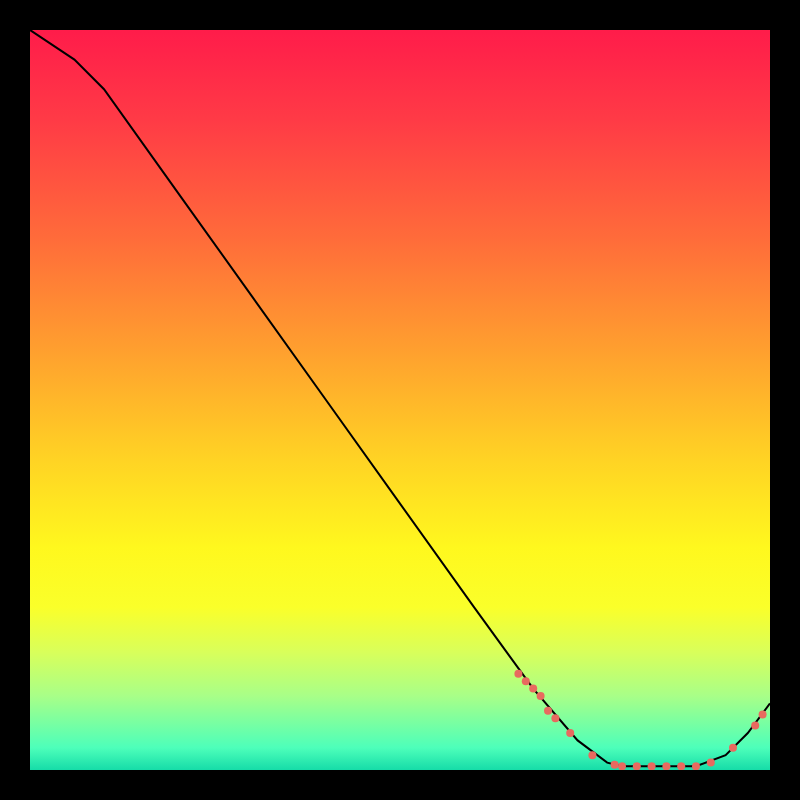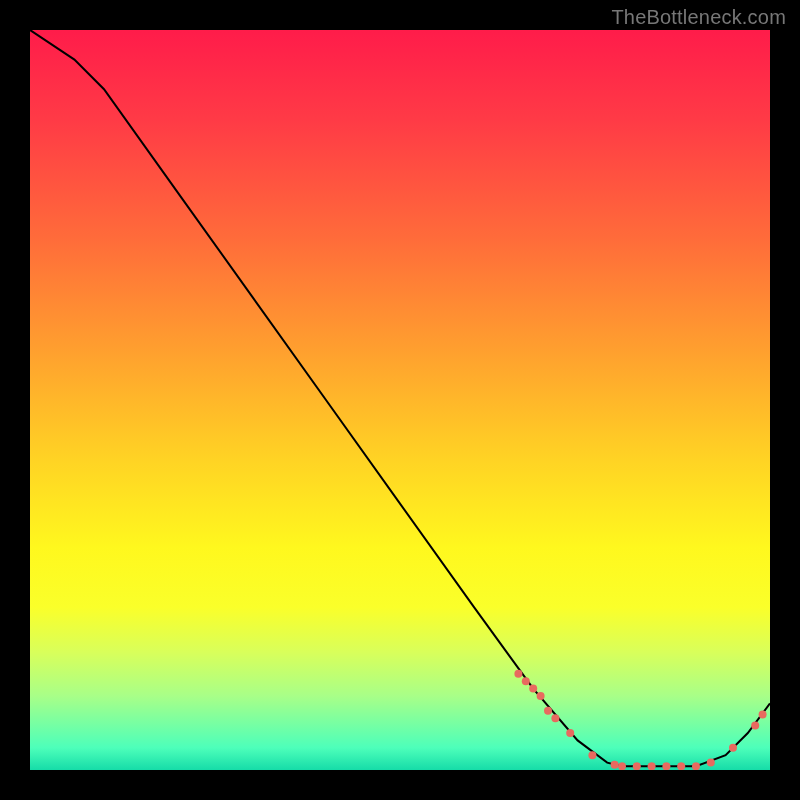--- a/index.html
+++ b/index.html
@@ -56,21 +56,20 @@
     inset: 0;
     width: 100%;
     height: 100%;
     z-index: 10;
   }
 </style>
 </head>
 <body>
 
 <div class="frame">
-  <div class="watermark">TheBottleneck.com</div>
   <div class="plot">
     <div class="gradient"></div>
     <svg class="curve" viewBox="0 0 740 740" preserveAspectRatio="none">
       <g>
         <path id="curve-path" fill="none" stroke="#000" stroke-width="2" d="M0.0 0.0 L44.4 29.6 L74.0 59.2 L148.0 162.8 L222.0 266.4 L296.0 370.0 L370.0 473.6 L444.0 577.2 L503.2 658.6 L547.6 710.4 L577.2 732.6 L592.0 736.3 L629.0 736.3 L666.0 736.3 L695.6 725.2 L717.8 703.0 L740.0 673.4"></path>
       </g>
       <g id="markers">
           <circle cx="488.4" cy="643.8" r="4" fill="#e86a5f"></circle>
           <circle cx="495.8" cy="651.2" r="4" fill="#e86a5f"></circle>
           <circle cx="503.2" cy="658.6" r="4" fill="#e86a5f"></circle>

